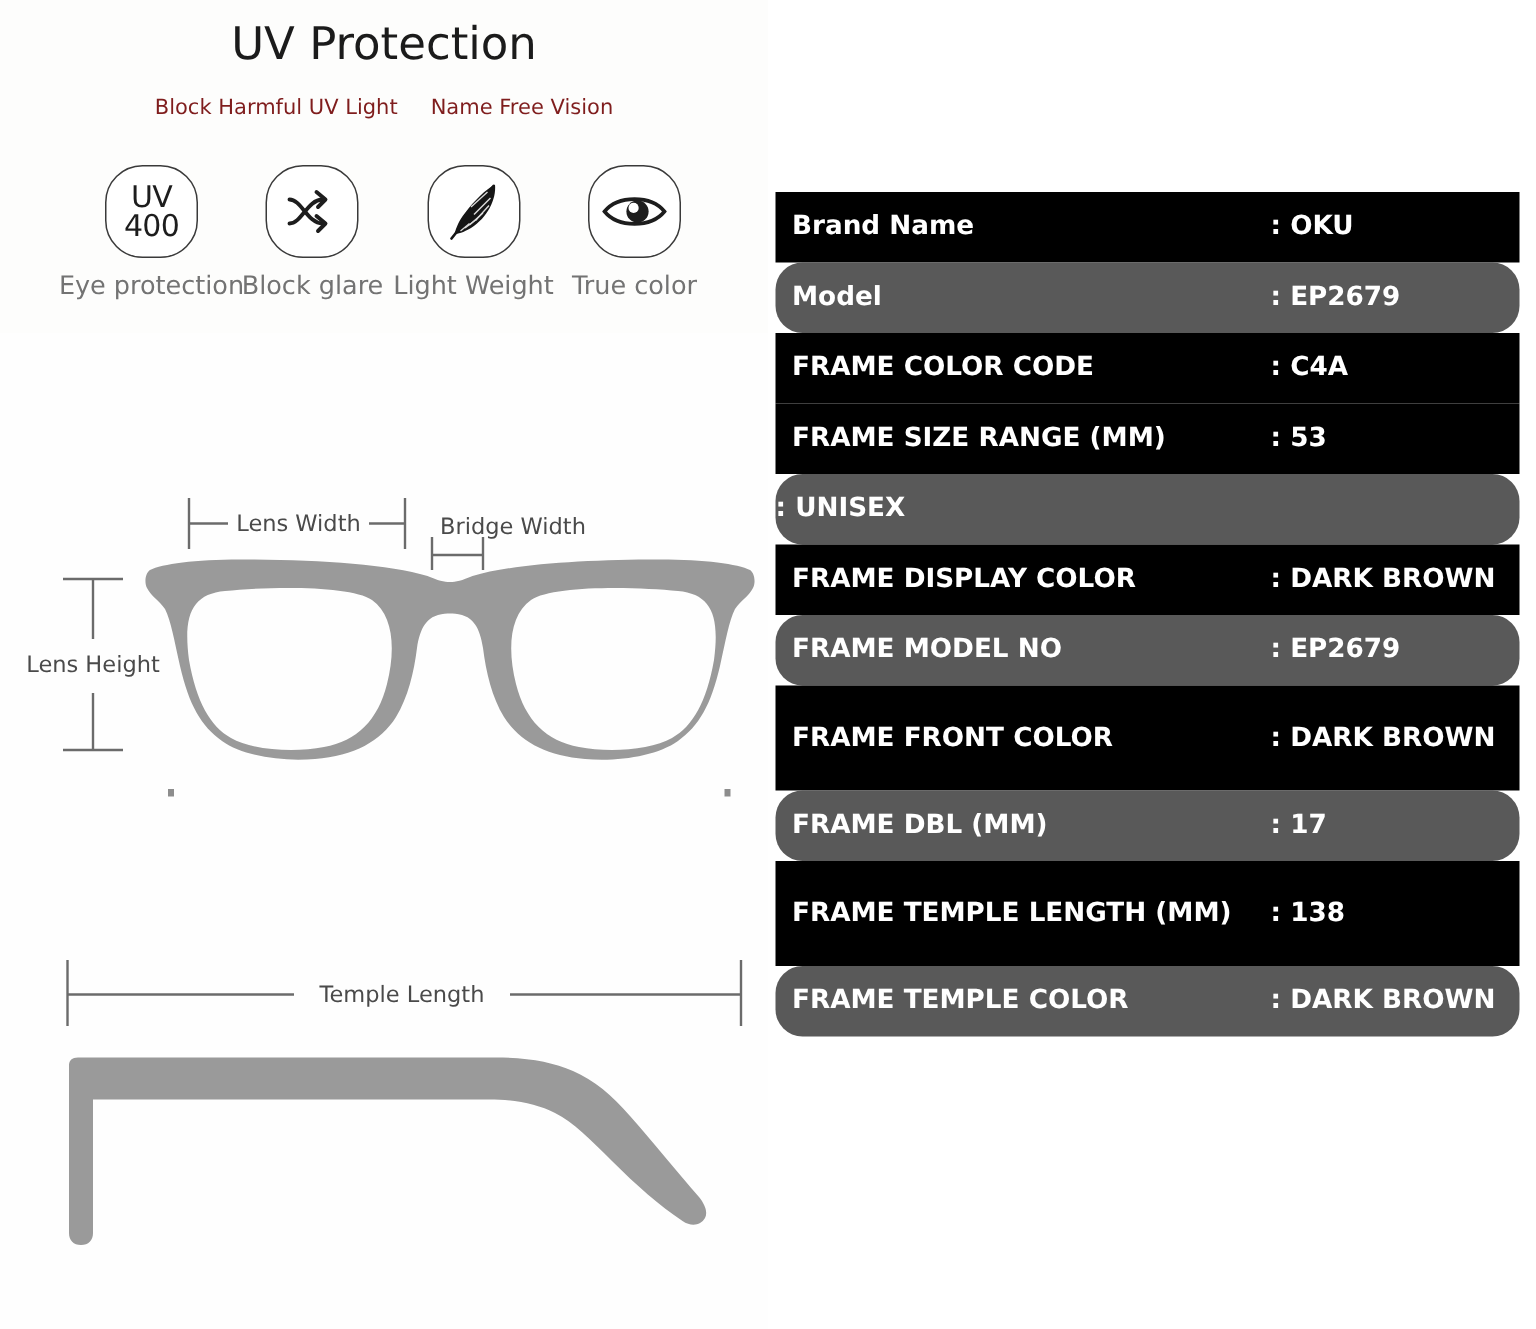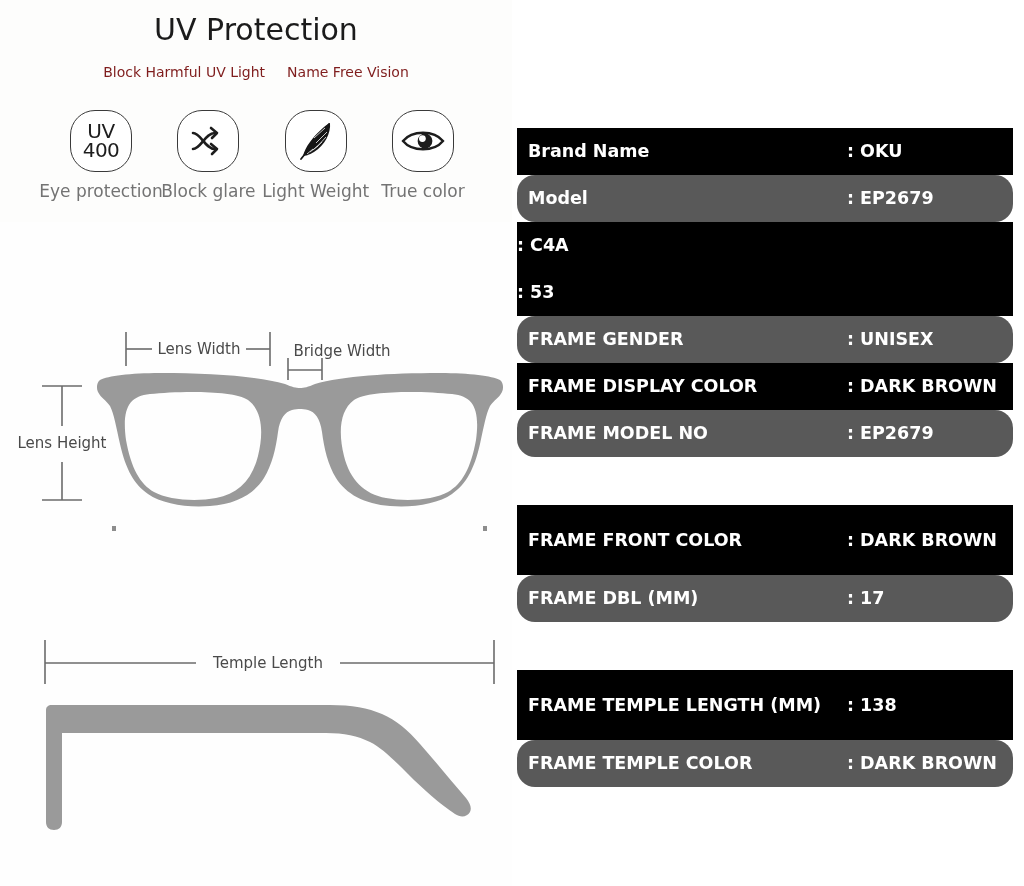--- a/index.html
+++ b/index.html
@@ -127,21 +127,21 @@
     align-items: center;
     color: #ffffff;
     font-weight: bold;
     font-size: 17.5px;
     font-family: "DejaVu Sans", sans-serif;
     box-sizing: border-box;
     min-height: 47px;
   }
   .spec-row.dark  { background: #000000; }
   .spec-row.gray  { background: #595959; border-radius: 18px; }
-  .spec-row.tall  { min-height: 70px; margin-top: 48px; }
+  .spec-row.tall  { min-height: 70px; }
 
   .spec-key {
     width: 330px;
     padding-left: 11px;
     box-sizing: border-box;
     line-height: 1.15;
   }
   .spec-val {
     flex: 1;
     box-sizing: border-box;
@@ -329,27 +329,28 @@
 <div id="spec-table">
     <div class="spec-row dark">
       <div class="spec-key">Brand Name</div>
       <div class="spec-val">: OKU</div>
     </div>
     <div class="spec-row gray">
       <div class="spec-key">Model</div>
       <div class="spec-val">: EP2679</div>
     </div>
     <div class="spec-row dark">
+      <div class="spec-key">FRAME COLOR CODE</div>
       <div class="spec-val">: C4A</div>
     </div>
     <div class="spec-row dark">
+      <div class="spec-key">FRAME SIZE RANGE (MM)</div>
       <div class="spec-val">: 53</div>
     </div>
     <div class="spec-row gray">
-      <div class="spec-key">FRAME GENDER</div>
       <div class="spec-val">: UNISEX</div>
     </div>
     <div class="spec-row dark">
       <div class="spec-key">FRAME DISPLAY COLOR</div>
       <div class="spec-val">: DARK BROWN</div>
     </div>
     <div class="spec-row gray">
       <div class="spec-key">FRAME MODEL NO</div>
       <div class="spec-val">: EP2679</div>
     </div>

